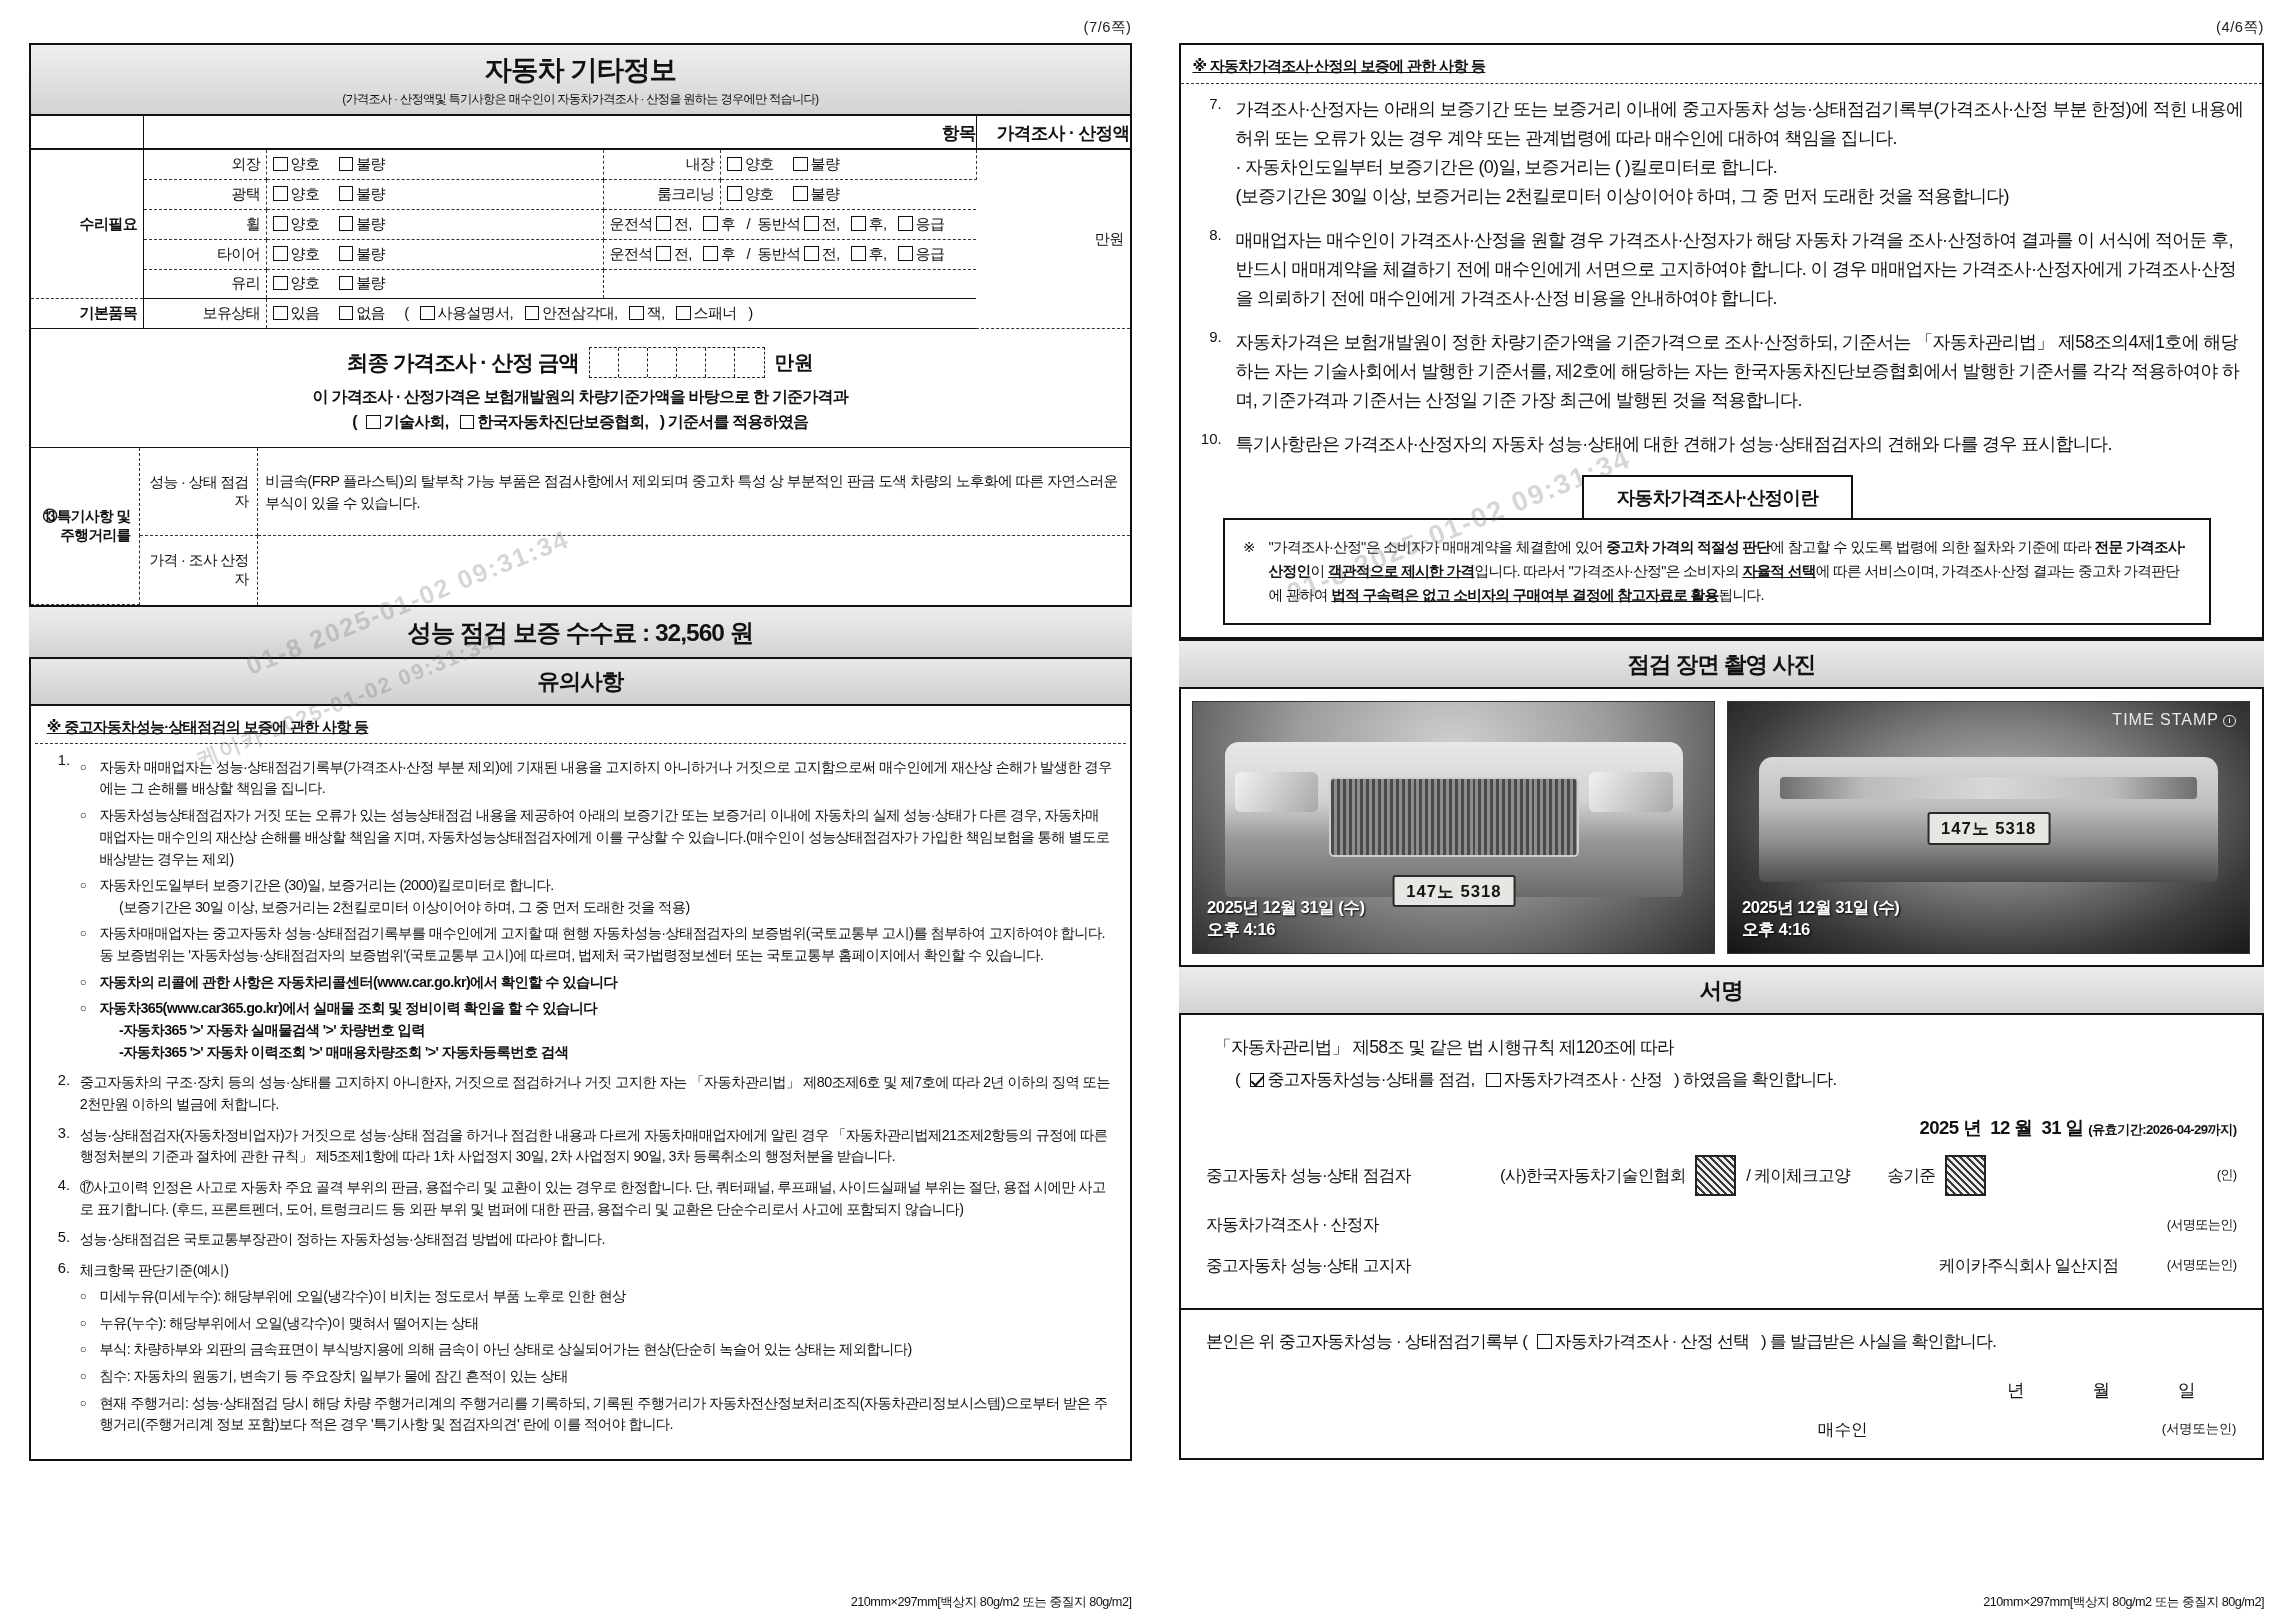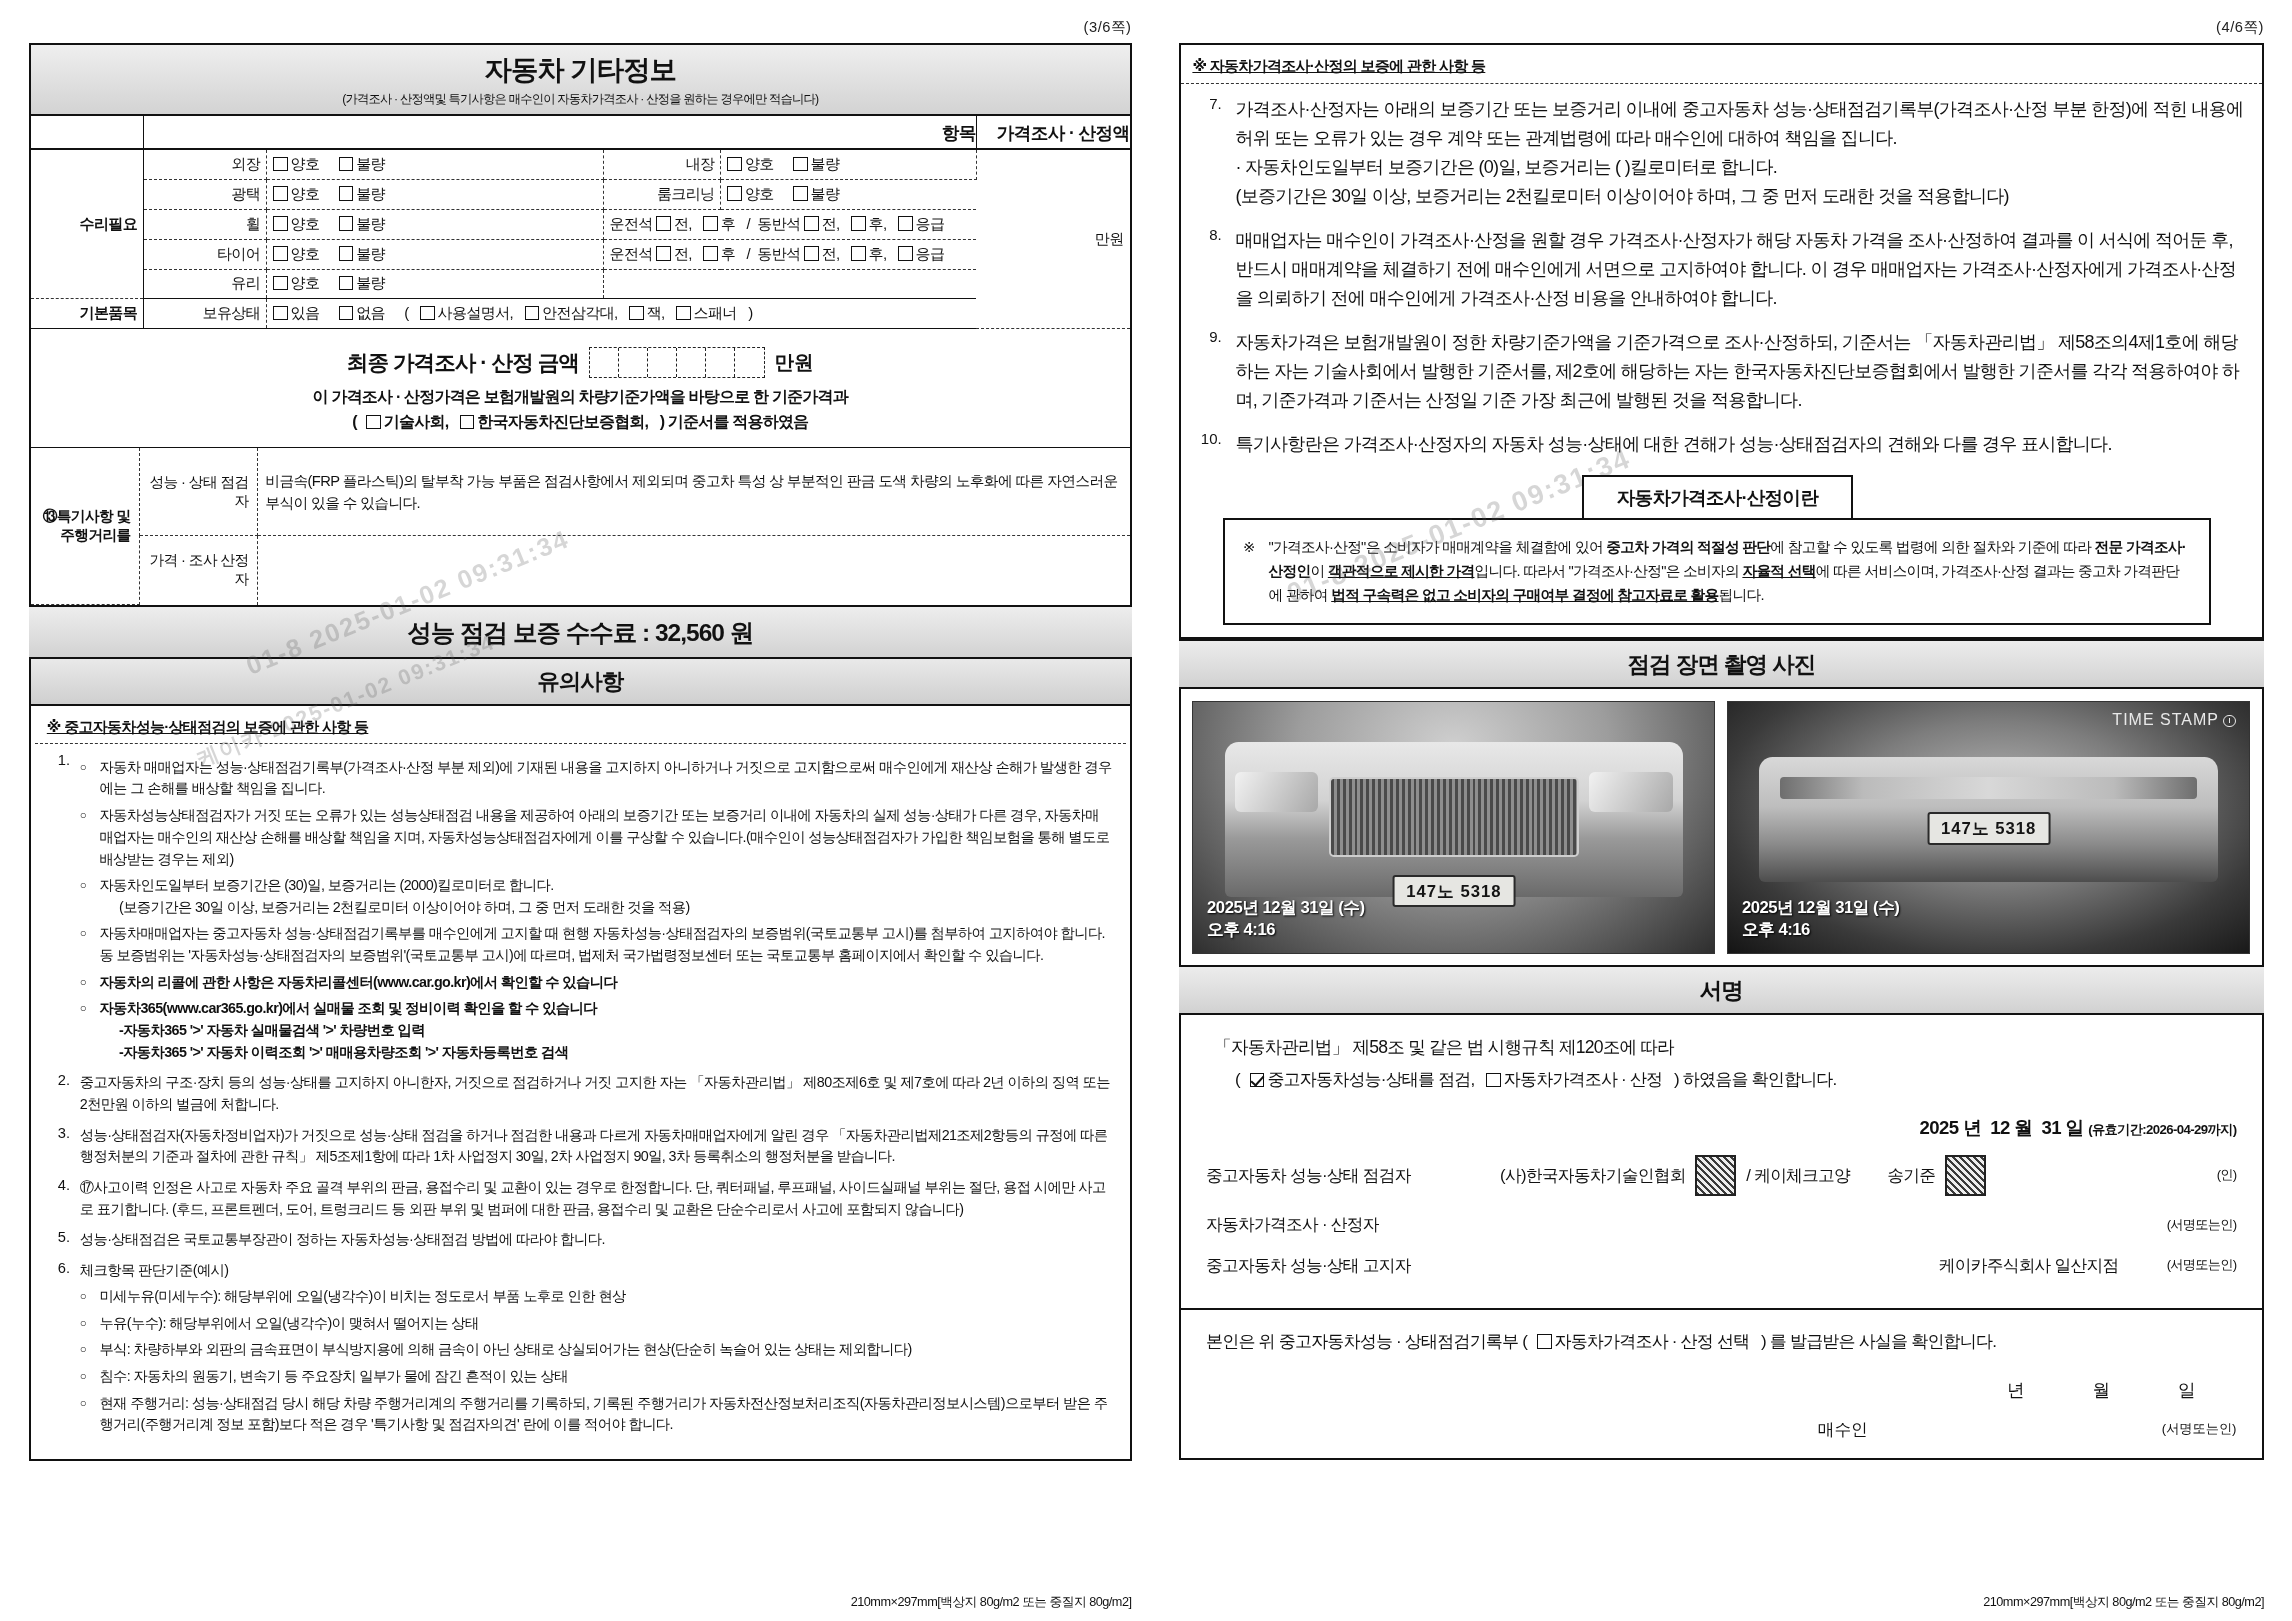--- a/index.html
+++ b/index.html
@@ -308,21 +308,21 @@
     letter-spacing: 2px;
   }
 </style>
 </head>
 <body>
 
 <div class="sheet">
 
   <div class="page page-left">
 
-    <div class="page-num">(3/6쪽)</div>
+    <div class="page-num">(7/6쪽)</div>
 
     <div class="frame">
       <div class="band">
         <div class="band-title">자동차 기타정보</div>
         <div class="band-sub">(가격조사 · 산정액및 특기사항은 매수인이 자동차가격조사 · 산정을 원하는 경우에만 적습니다)</div>
       </div>
 
       <table class="tbl-main">
         <tbody>
             <tr class="hdr-row">

